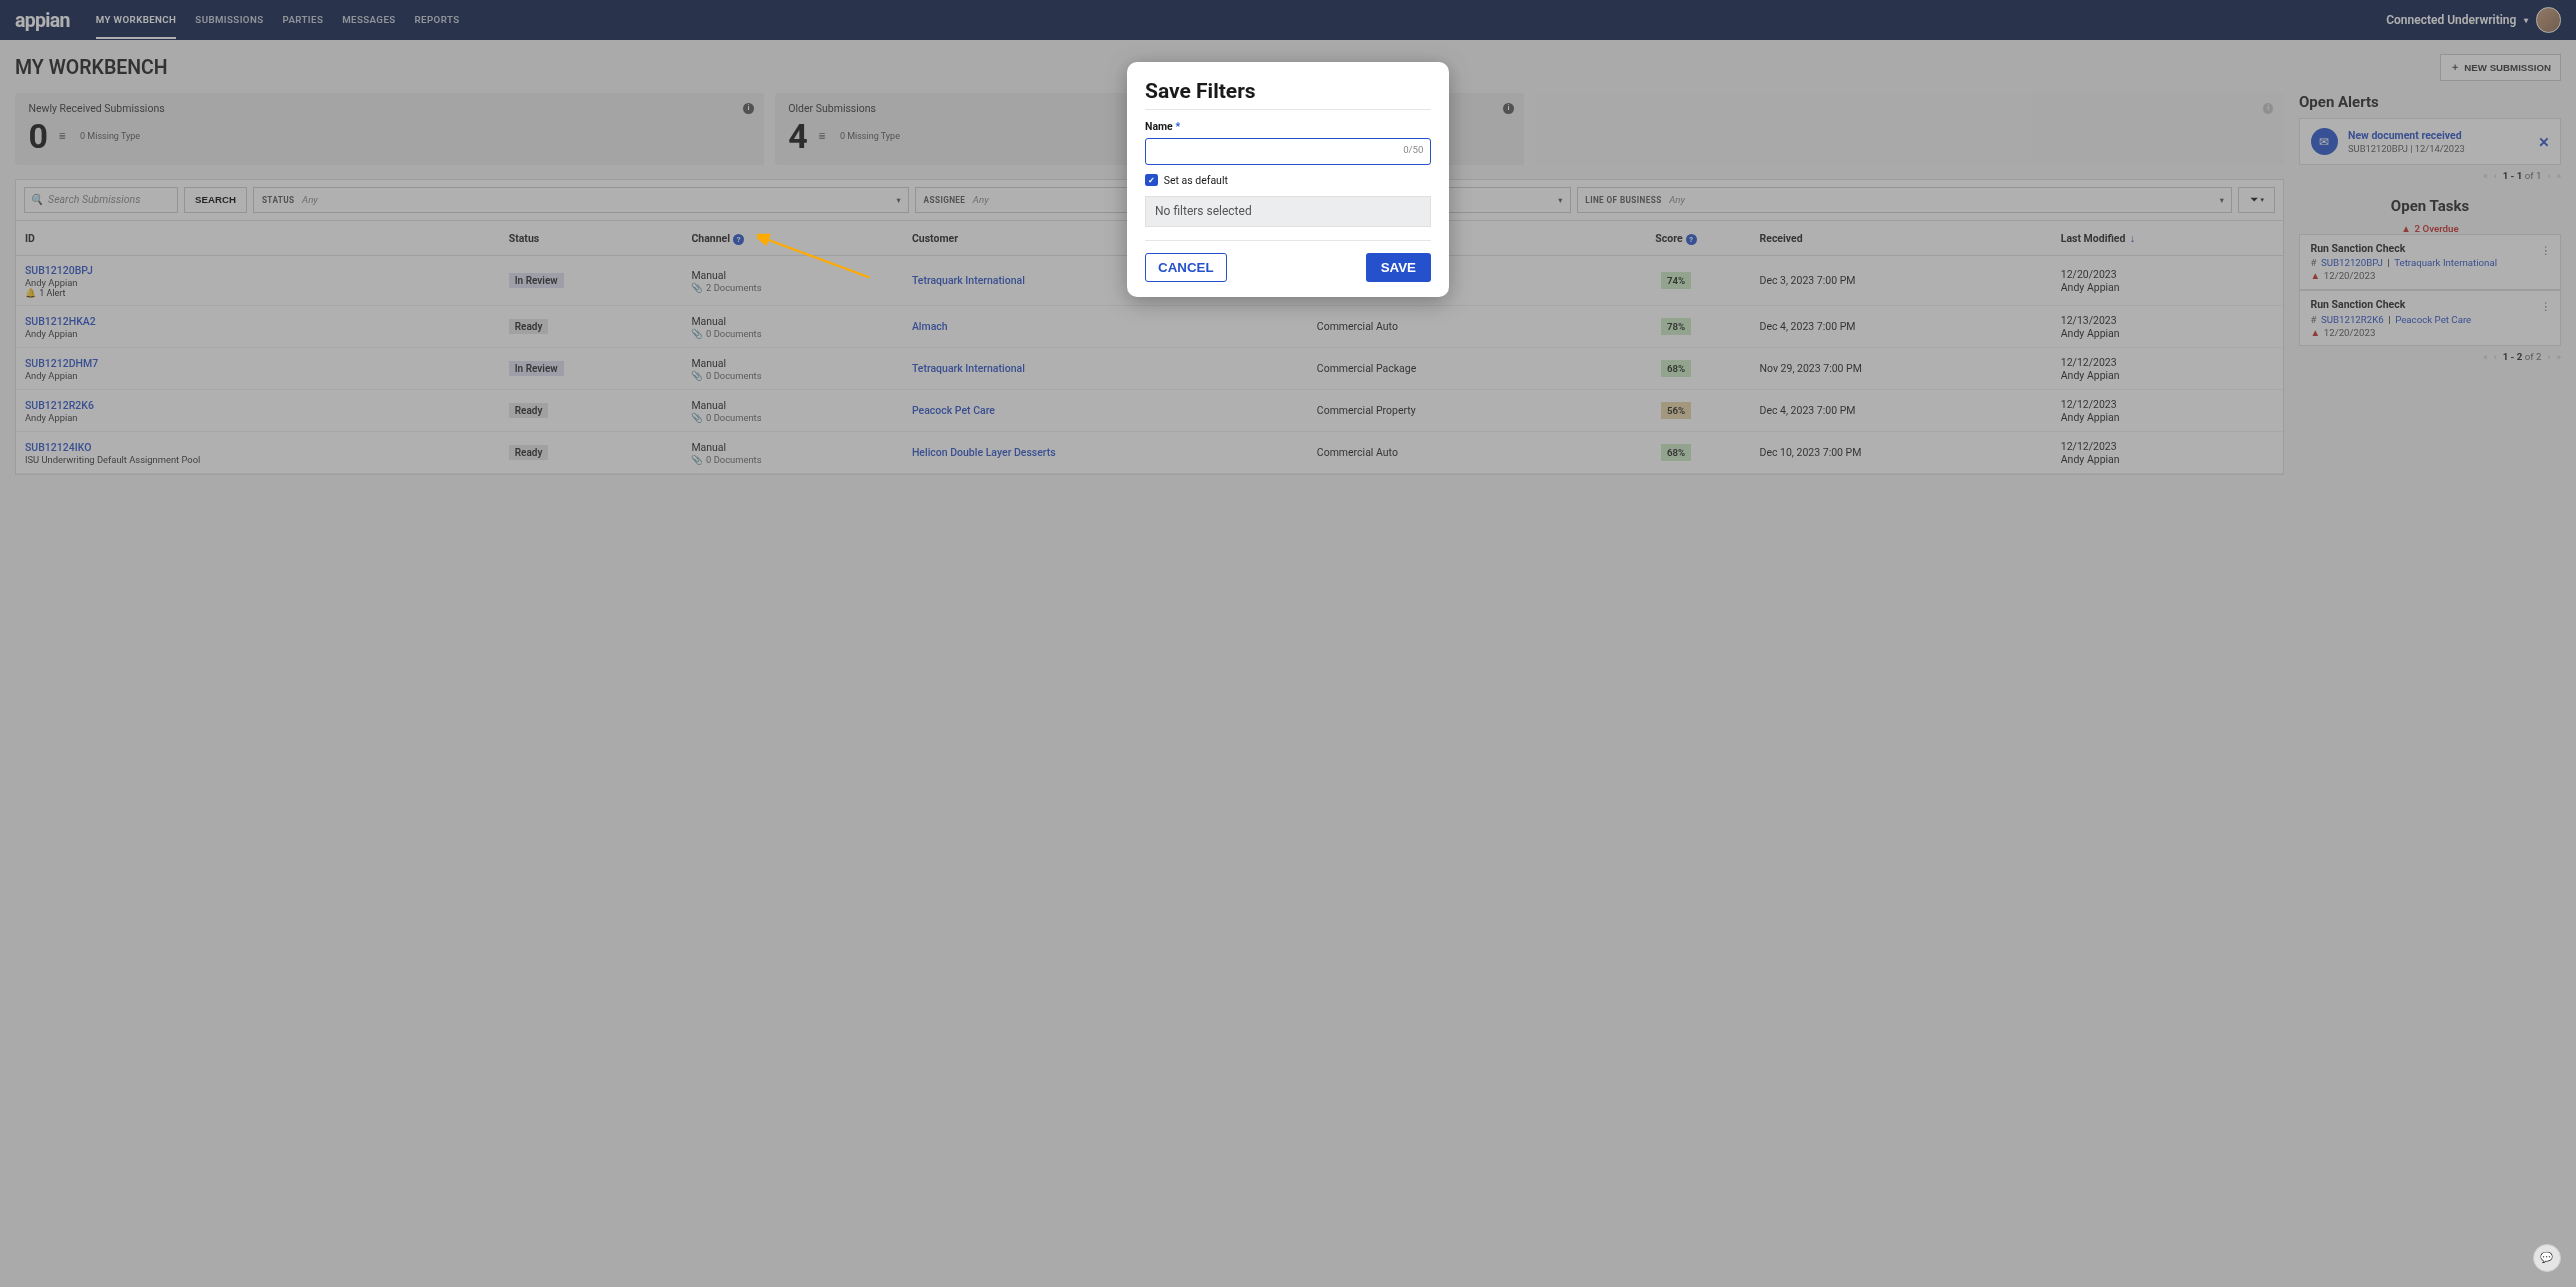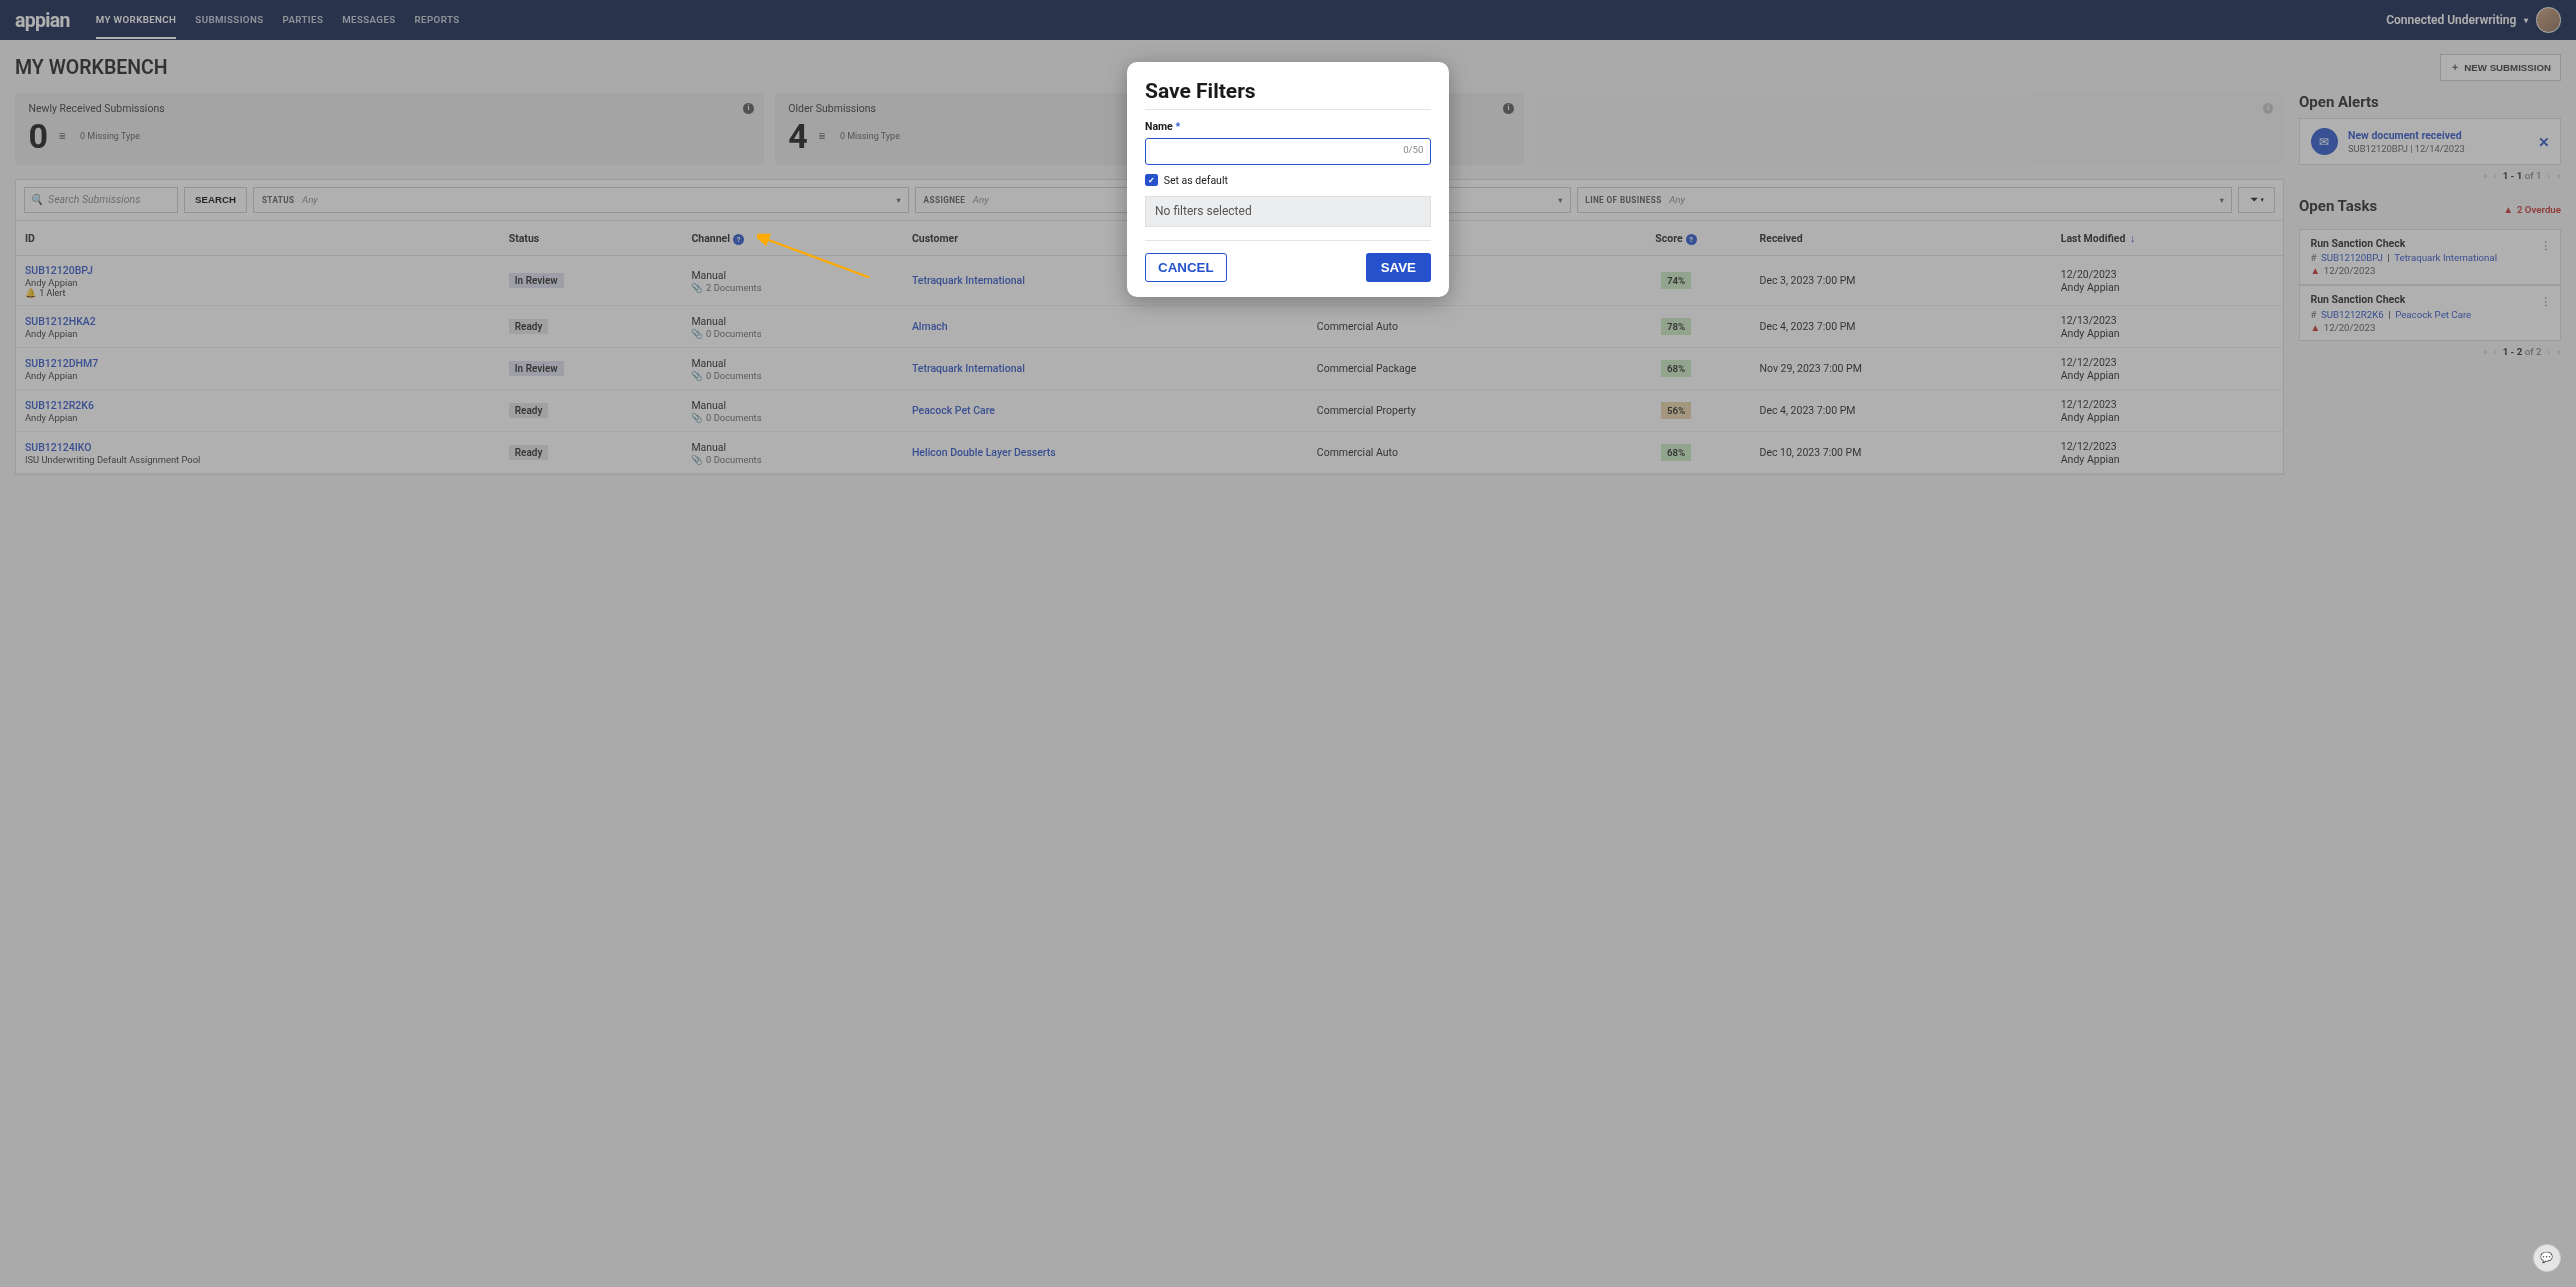--- a/index.html
+++ b/index.html
@@ -82,21 +82,21 @@
 .alert-card { border:0.7px solid #ddd; background:#fff; padding:9px 10.5px; display:flex; align-items:center; gap:10.5px; position:relative;}
 .env-icon { width:27px; height:27px; border-radius:50%; background:#2552cc; color:#fff; display:flex; align-items:center; justify-content:center; font-size:12px;}
 .alert-title { color:#274fc7; font-weight:700;}
 .alert-sub { font-size:9.4px; color:#555; margin-top:1.5px;}
 .close-x { position:absolute; right:10.5px; top:50%; transform:translateY(-50%); color:#274fc7; font-size:13.5px; cursor:pointer; font-weight:700;}
 
 .pager { display:flex; justify-content:flex-end; align-items:center; gap:6px; font-size:9.7px; color:#666; margin-top:4.5px;}
 .pager .g { color:#bbb; cursor:default;}
 .pager b{ color:#222;}
 
-.task-head { display:flex; justify-content:space-between; align-items:center; margin-bottom:6px;}
+.task-head { display:flex; justify-content:space-between; align-items:center; flex-direction:column;}
 .overdue { color:#c62929; font-size:9.7px; font-weight:600; display:flex; align-items:center; gap:3.7px;}
 .task-card { border:0.7px solid #ddd; background:#fff; padding:7.5px 10.5px; position:relative;}
 .task-card + .task-card { border-top:0.7px solid #ddd;}
 .task-title { font-weight:700; color:#222;}
 .task-meta { font-size:9.7px; margin-top:2.2px; display:flex; align-items:center; gap:4.5px; flex-wrap:wrap;}
 .task-meta .hash { color:#666;}
 .task-meta .link { color:#274fc7;}
 .task-date { font-size:9.7px; color:#555; margin-top:2.2px; display:flex; align-items:center; gap:3.7px;}
 .task-date .warn { color:#c62929;}
 .task-menu { position:absolute; right:9px; top:9px; color:#666; cursor:pointer;}

